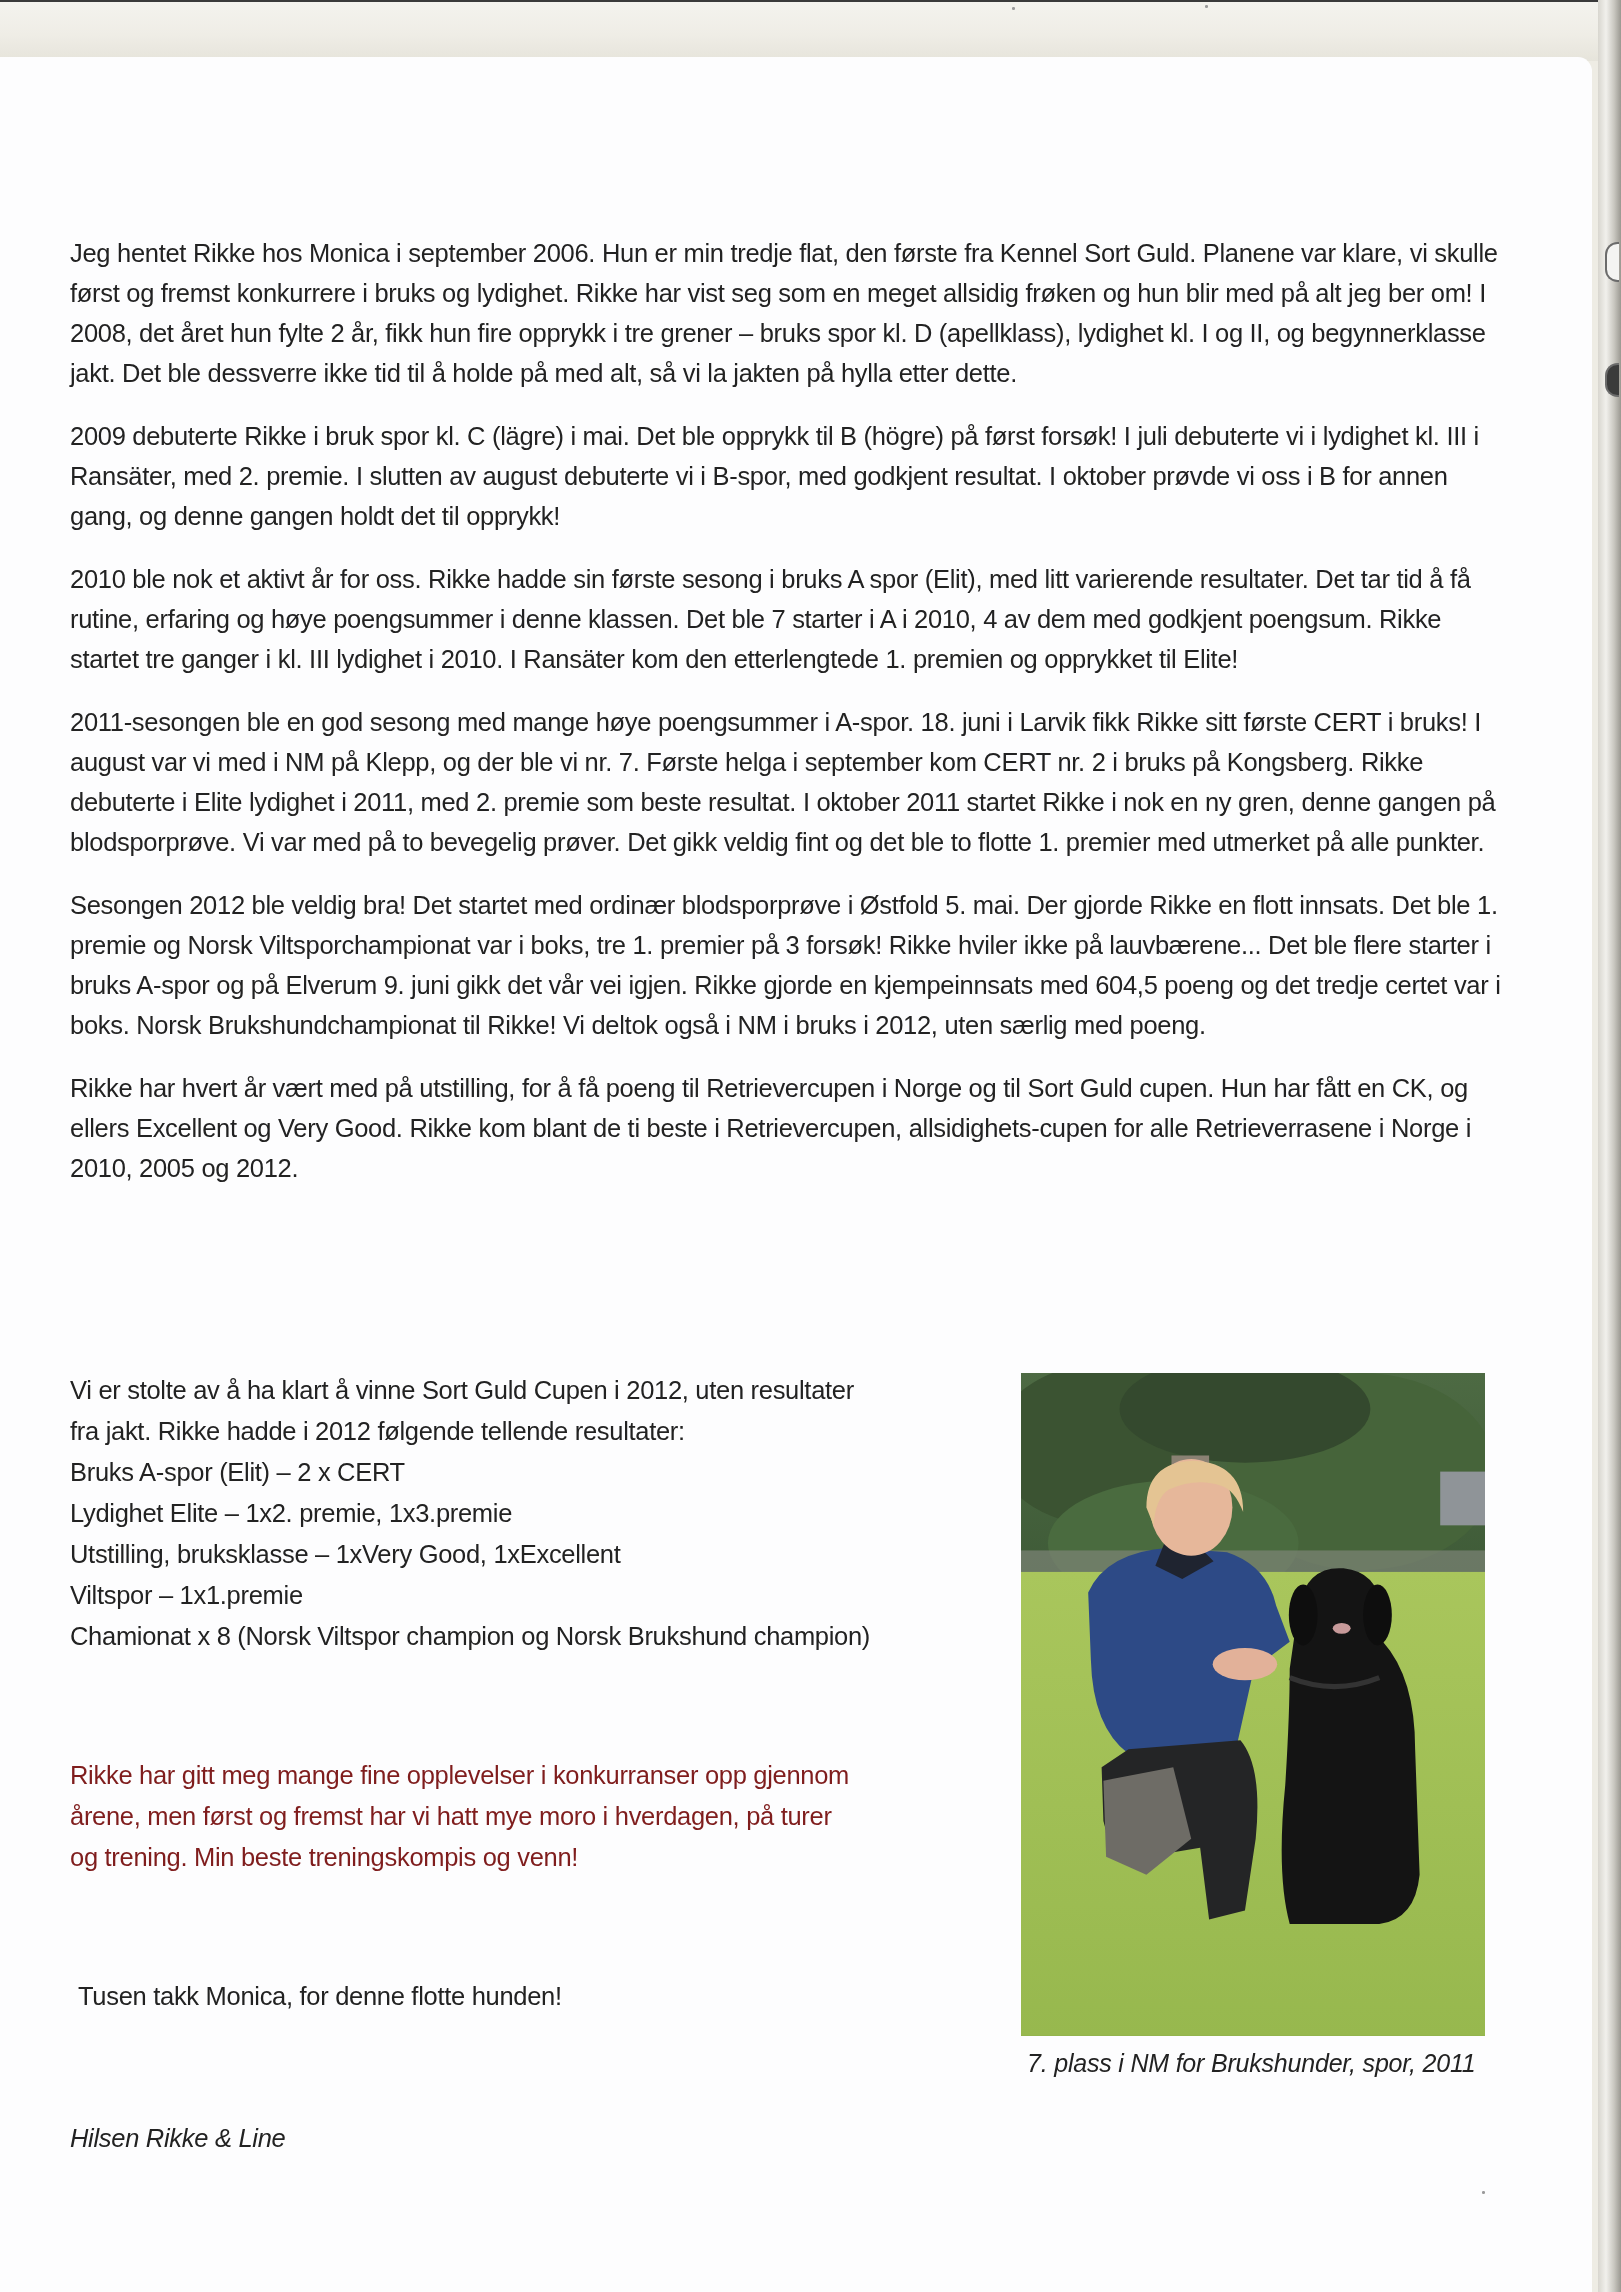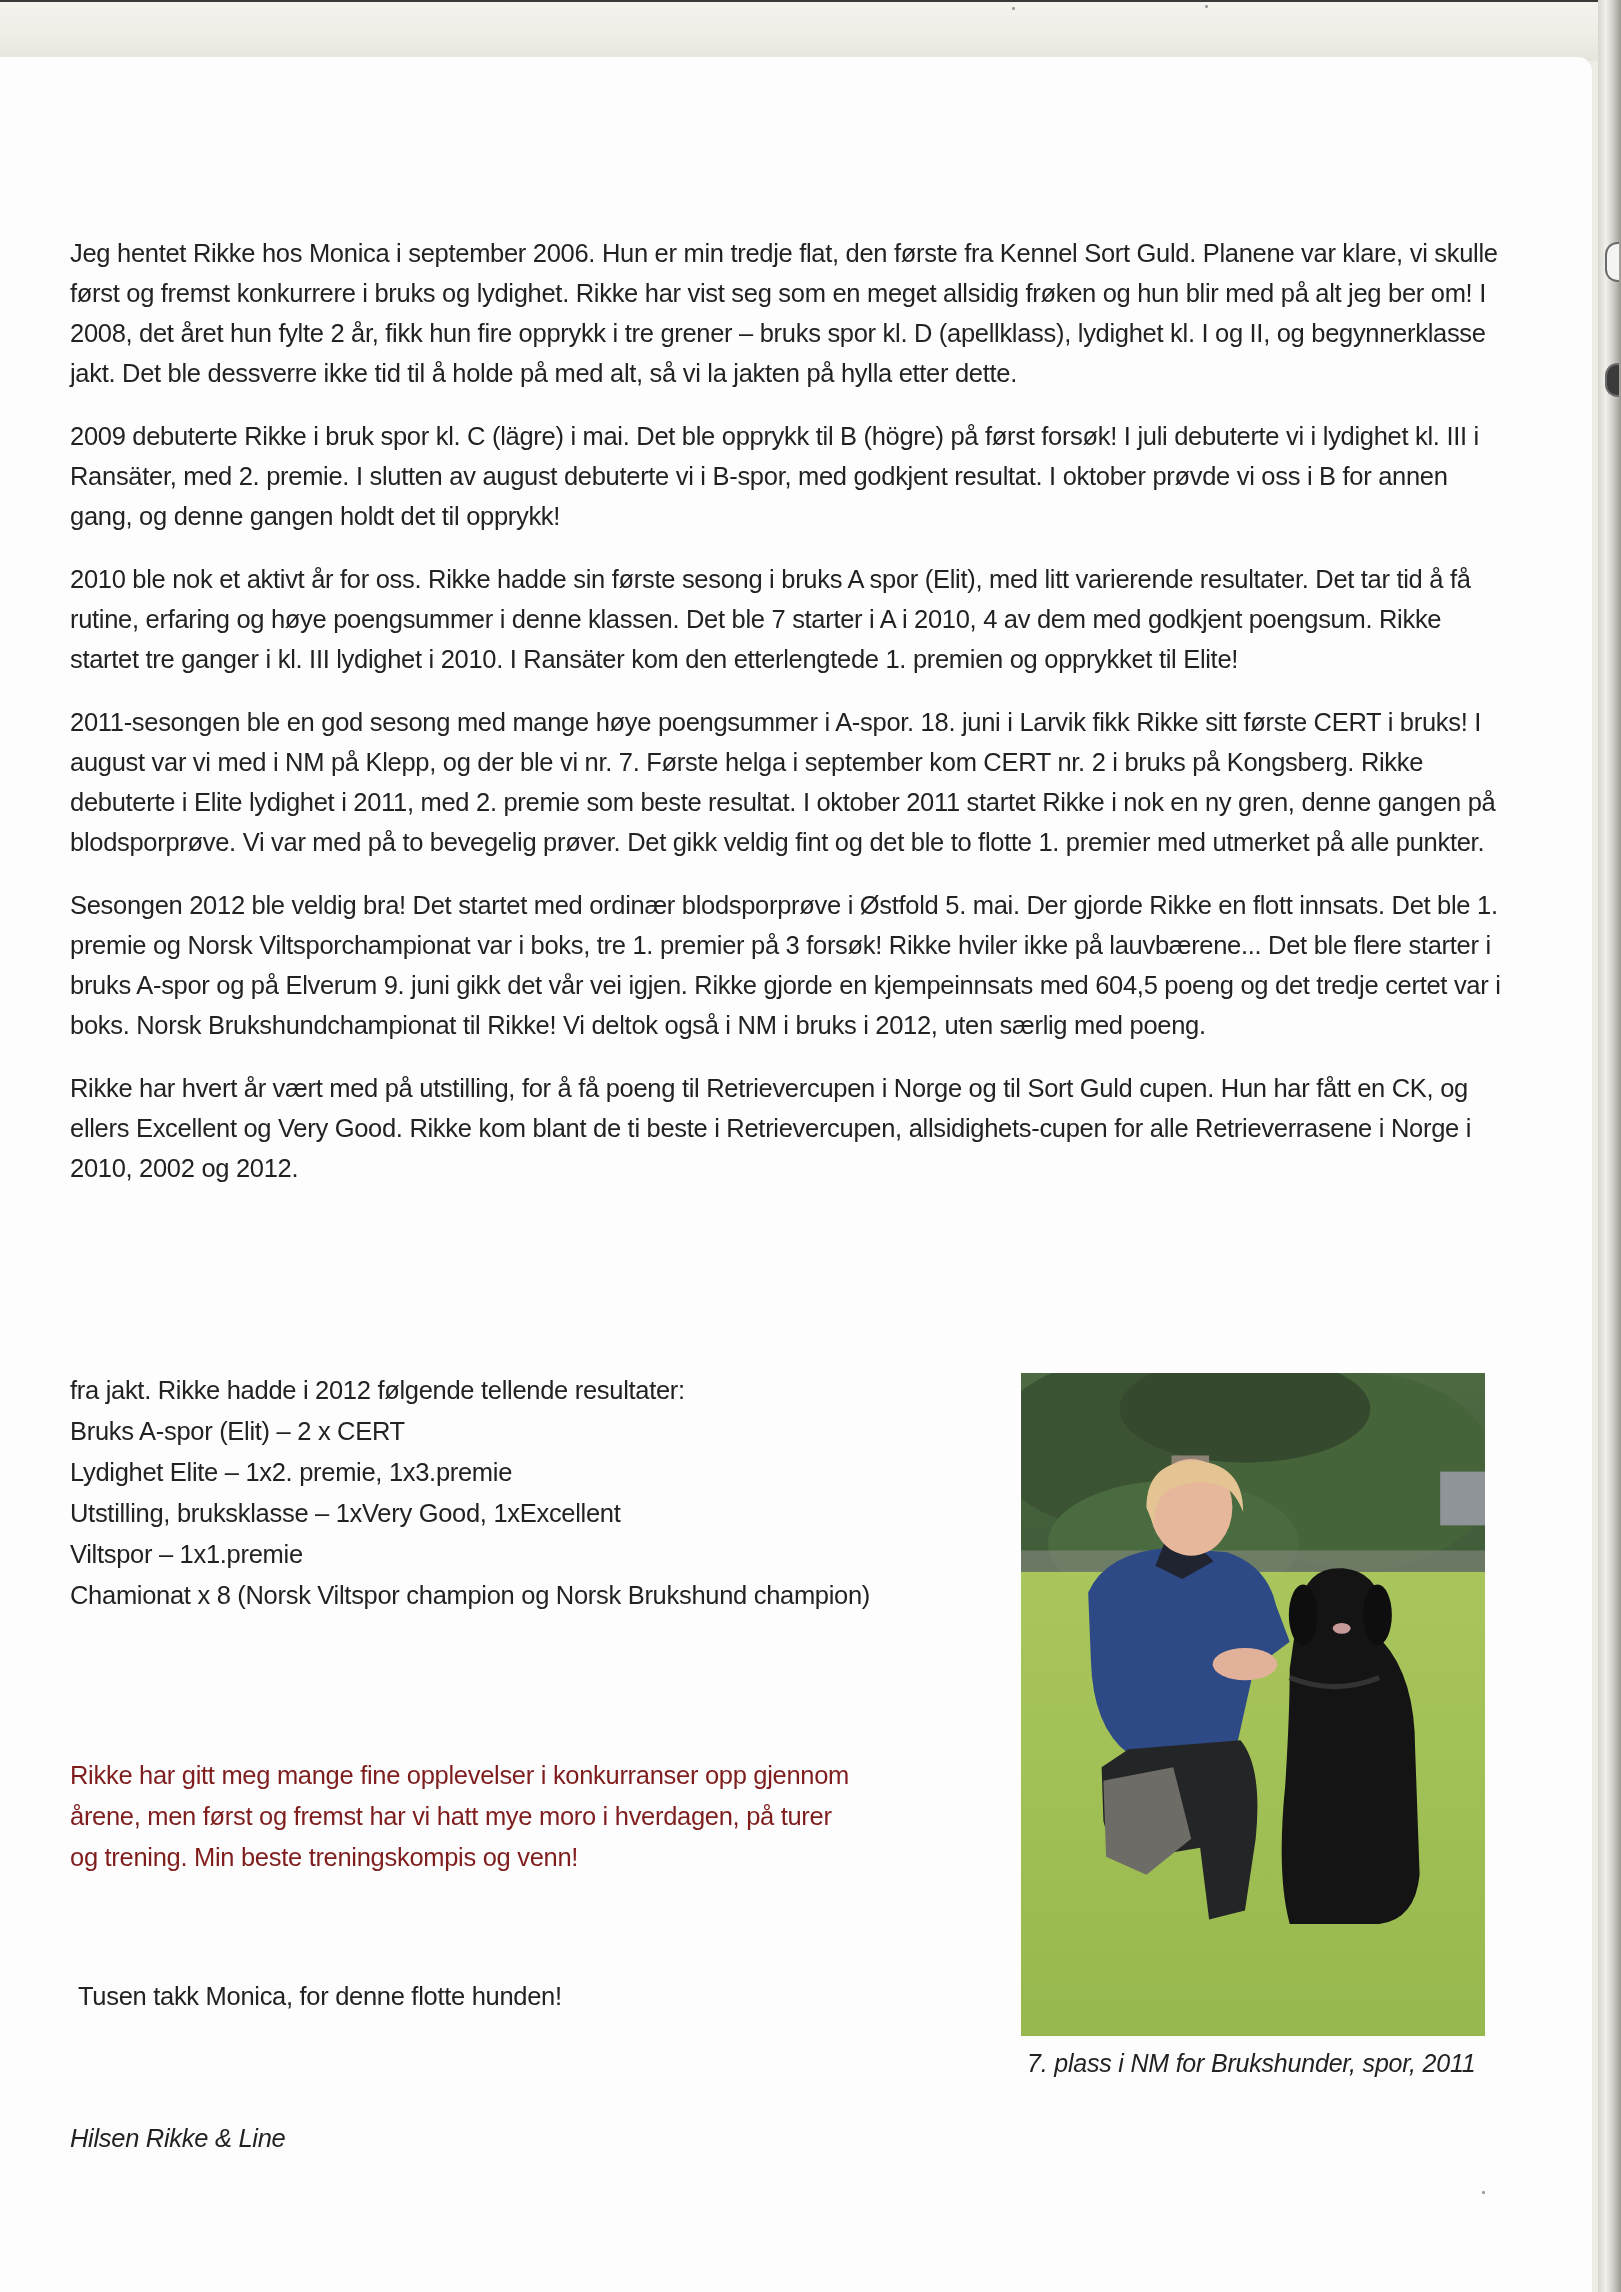--- a/index.html
+++ b/index.html
@@ -142,24 +142,25 @@
 <div class="sleeve-edge"></div>
 <div class="binder-hole" style="top:242px;"></div>
 <div class="binder-hole dark" style="top:363px;"></div>
 
 <div class="content">
   <p class="para">Jeg hentet Rikke hos Monica i september 2006. Hun er min tredje flat, den første fra Kennel Sort Guld. Planene var klare, vi skulle først og fremst konkurrere i bruks og lydighet. Rikke har vist seg som en meget allsidig frøken og hun blir med på alt jeg ber om! I 2008, det året hun fylte 2 år, fikk hun fire opprykk i tre grener – bruks spor kl. D (apellklass), lydighet kl. I og II, og begynnerklasse jakt. Det ble dessverre ikke tid til å holde på med alt, så vi la jakten på hylla etter dette.</p>
   <p class="para">2009 debuterte Rikke i bruk spor kl. C (lägre) i mai. Det ble opprykk til B (högre) på først forsøk! I juli debuterte vi i lydighet kl. III i Ransäter, med 2. premie. I slutten av august debuterte vi i B-spor, med godkjent resultat. I oktober prøvde vi oss i B for annen gang, og denne gangen holdt det til opprykk!</p>
   <p class="para">2010 ble nok et aktivt år for oss. Rikke hadde sin første sesong i bruks A spor (Elit), med litt varierende resultater. Det tar tid å få rutine, erfaring og høye poengsummer i denne klassen. Det ble 7 starter i A i 2010, 4 av dem med godkjent poengsum. Rikke startet tre ganger i kl. III lydighet i 2010. I Ransäter kom den etterlengtede 1. premien og opprykket til Elite!</p>
   <p class="para">2011-sesongen ble en god sesong med mange høye poengsummer i A-spor. 18. juni i Larvik fikk Rikke sitt første CERT i bruks! I august var vi med i NM på Klepp, og der ble vi nr. 7. Første helga i september kom CERT nr. 2 i bruks på Kongsberg. Rikke debuterte i Elite lydighet i 2011, med 2. premie som beste resultat. I oktober 2011 startet Rikke i nok en ny gren, denne gangen på blodsporprøve. Vi var med på to bevegelig prøver. Det gikk veldig fint og det ble to flotte 1. premier med utmerket på alle punkter.</p>
   <p class="para">Sesongen 2012 ble veldig bra! Det startet med ordinær blodsporprøve i Østfold 5. mai. Der gjorde Rikke en flott innsats. Det ble 1. premie og Norsk Viltsporchampionat var i boks, tre 1. premier på 3 forsøk! Rikke hviler ikke på lauvbærene... Det ble flere starter i bruks A-spor og på Elverum 9. juni gikk det vår vei igjen. Rikke gjorde en kjempeinnsats med 604,5 poeng og det tredje certet var i boks. Norsk Brukshundchampionat til Rikke! Vi deltok også i NM i bruks i 2012, uten særlig med poeng.</p>
-  <p class="para">Rikke har hvert år vært med på utstilling, for å få poeng til Retrievercupen i Norge og til Sort Guld cupen. Hun har fått en CK, og ellers Excellent og Very Good. Rikke kom blant de ti beste i Retrievercupen, allsidighets-cupen for alle Retrieverrasene i Norge i 2010, 2002 og 2012.</p>
+  <p class="para">Rikke har hvert år vært med på utstilling, for å få poeng til Retrievercupen i Norge og til Sort Guld cupen. Hun har fått en CK, og ellers Excellent og Very Good. Rikke kom blant de ti beste i Retrievercupen, allsidighets-cupen for alle Retrieverrasene i Norge i 2010, 2005 og 2012.</p>
 </div>
 
 <div class="lower">
+  <div class="lower-line">Vi er stolte av å ha klart å vinne Sort Guld Cupen i 2012, uten resultater</div>
   <div class="lower-line">fra jakt. Rikke hadde i 2012 følgende tellende resultater:</div>
   <div class="lower-line">Bruks A-spor (Elit) – 2 x CERT</div>
   <div class="lower-line">Lydighet Elite – 1x2. premie, 1x3.premie</div>
   <div class="lower-line">Utstilling, bruksklasse – 1xVery Good, 1xExcellent</div>
   <div class="lower-line">Viltspor – 1x1.premie</div>
   <div class="lower-line">Chamionat x 8 (Norsk Viltspor champion og Norsk Brukshund champion)</div>
 </div>
 
 <div class="closing">
   <div>Rikke har gitt meg mange fine opplevelser i konkurranser opp gjennom</div>

